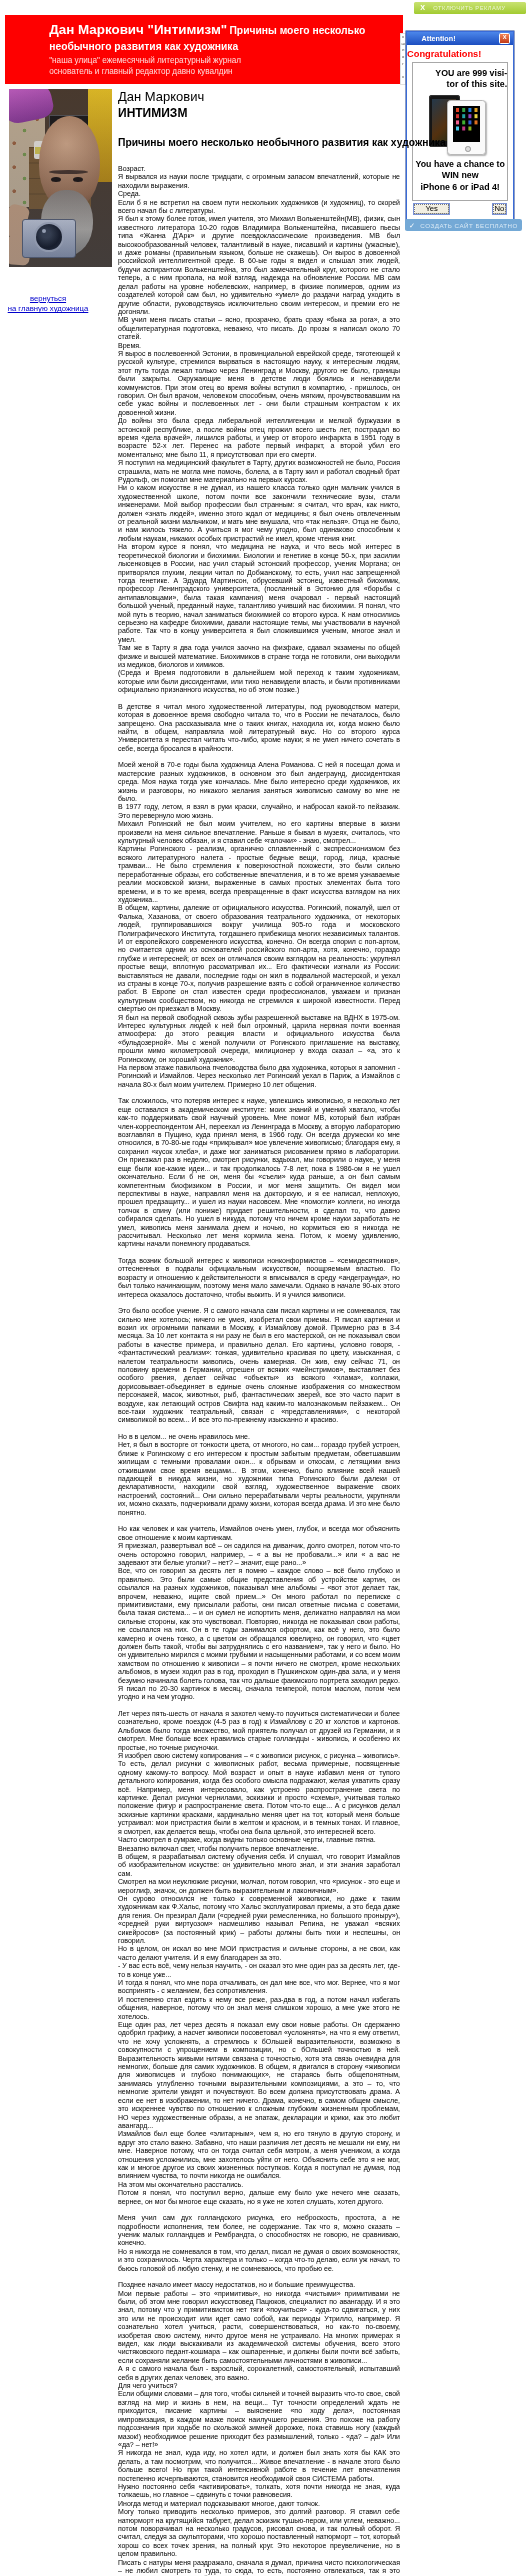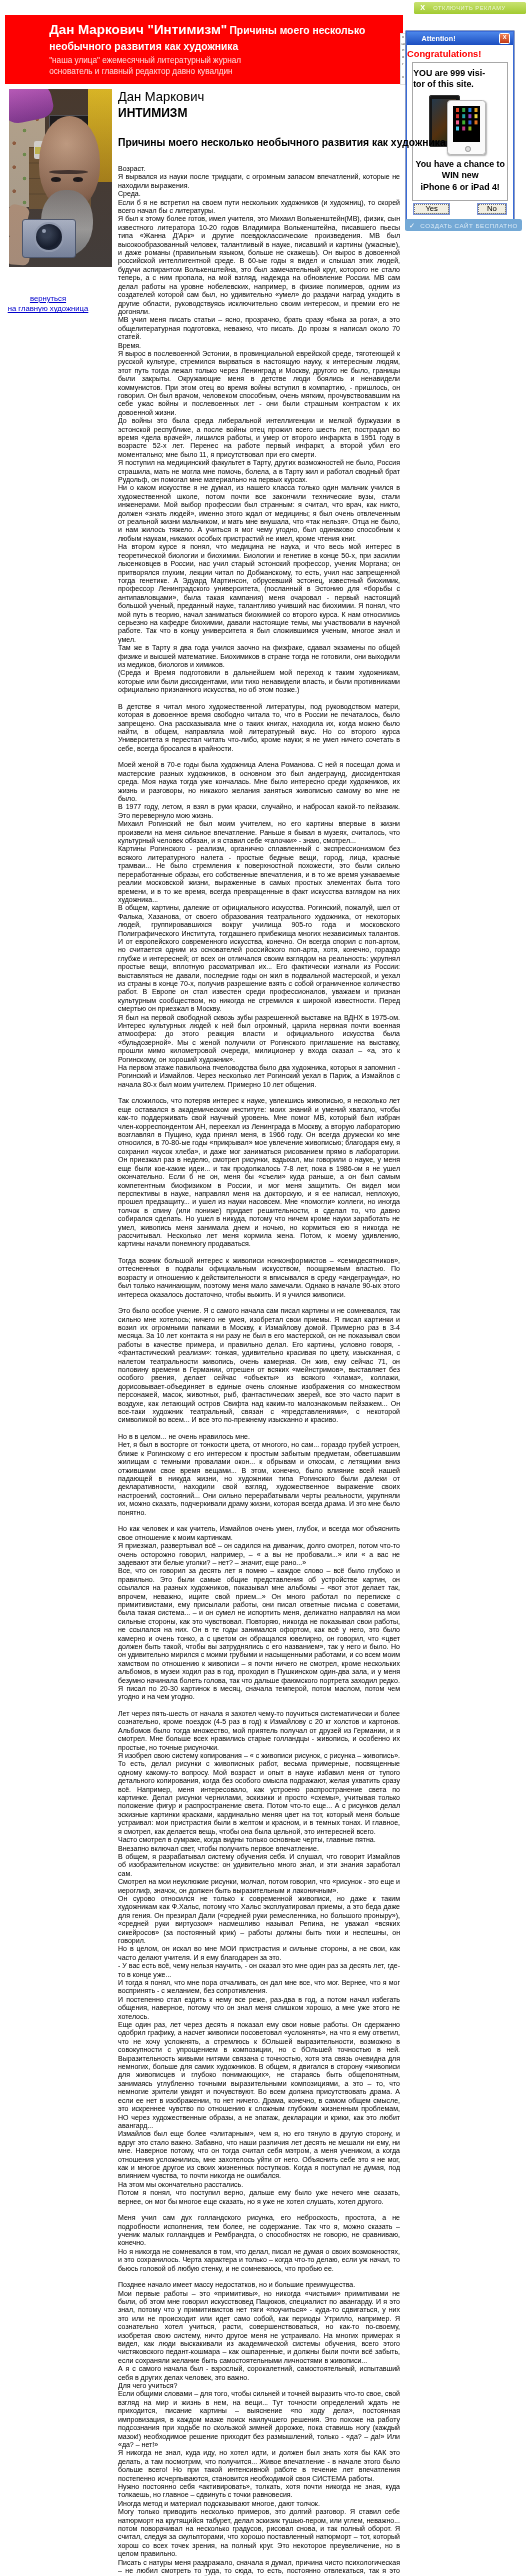--- a/index.html
+++ b/index.html
@@ -28,41 +28,41 @@
 
   
   .popup{position:absolute;left:406px;top:31px;width:108px;height:198px;box-sizing:border-box;
          background:#fff;border:1.5px solid #3a6bd8;box-shadow:0 0 0 0.5px #1d3f8e;}
   .popup-title{height:13px;background:linear-gradient(#4c86ea,#1c4ec0);display:flex;align-items:center;padding:0 2.6px;}
   .popup-title .txt{color:#fff;font-weight:bold;font-size:7.2px;flex:1;padding-left:12px;}
   .popup-close{width:9.3px;height:8.8px;background:linear-gradient(#f28455,#c23a17);border:0.5px solid #fff;border-radius:1.5px;
                color:#fff;font-size:5.7px;font-weight:bold;text-align:center;line-height:7.7px;cursor:pointer;}
   .congrats{color:#ff0000;font-size:9.3px;font-weight:bold;text-align:left;margin-top:4.1px;}
   .inner-box{position:absolute;left:5.2px;top:30px;width:94px;height:137px;border:0.5px solid #a8a8a8;}
-  .visitor{font-size:8.8px;font-weight:bold;text-align:left;line-height:11.3px;margin-top:5.2px;}
+  .visitor{font-size:8.8px;font-weight:bold;text-align:right;line-height:11.3px;margin-top:5.2px;}
   .tablets{position:relative;height:61px;margin-top:3.1px;}
   .tab-black{position:absolute;left:15.5px;top:1px;width:31px;height:52px;background:#161616;border-radius:3.1px;
              box-shadow:inset 0 0 0 1px #333;}
   .tab-black .scr{position:absolute;left:3.6px;top:4.6px;right:3.6px;bottom:6.2px;
                   background:linear-gradient(135deg,#24384a,#54310f 60%,#1c2c18);}
   .tab-white{position:absolute;left:34px;top:6.2px;width:37px;height:53px;background:#fafafa;
              border:0.5px solid #b8b8b8;border-radius:3.6px;box-shadow:0.5px 1px 1.5px rgba(0,0,0,.3);}
   .tab-white .scr{position:absolute;left:4.6px;top:4.6px;width:27px;height:36px;background:#000;}
   .ti{position:absolute;left:3.1px;top:2.6px;width:3.6px;height:3.6px;background:#e04020;
       box-shadow:6.2px 0 #30a040,12.4px 0 #2080e0,18.5px 0 #e0a020,
                  0 6.2px #d03030,6.2px 6.2px #20a0a0,12.4px 6.2px #9040c0,18.5px 6.2px #e8d040,
                  0 12.4px #f06090,6.2px 12.4px #40b030,12.4px 12.4px #3060d0,18.5px 12.4px #e07020,
                  0 18.5px #40c8e8,6.2px 18.5px #c03880,12.4px 18.5px #88b020;}
   .home-btn{position:absolute;left:17px;bottom:2.1px;width:3.6px;height:3.6px;border-radius:50%;background:#ddd;border:0.5px solid #999;}
   .win{font-size:8.8px;font-weight:bold;text-align:center;line-height:11.3px;margin-top:4.1px;}
   .btn{position:absolute;bottom:13px;height:12.4px;box-sizing:border-box;background:#f2efe2;
        border:0.5px solid #7a93d8;box-shadow:inset -0.5px -0.5px 0 #9a9a8a,inset 0.5px 0.5px 0 #fff;
        font-size:7.7px;text-align:center;line-height:10.8px;outline:0.5px dotted #777;outline-offset:-2.1px;cursor:pointer;}
   .btn-yes{left:6.2px;width:37px;}
-  .btn-no{right:6.2px;width:30px;}
+  .btn-no{right:6.2px;width:15px;}
 
   
   .create-site{position:absolute;left:405px;top:219px;width:117px;height:12px;background:#74a9d6;border-radius:2.1px;
                display:flex;align-items:center;justify-content:center;gap:5.2px;cursor:pointer;}
   .create-site .check{color:#fff;font-weight:bold;font-size:7.2px;}
   .create-site .lbl{color:#d9e9f5;font-size:6.2px;letter-spacing:0.5px;white-space:nowrap;}
 
   
   .photo{position:absolute;left:8.8px;top:89px;width:103px;height:178px;background:#4d3d2c;overflow:hidden;}
   .wallpaper{position:absolute;left:0;top:0;width:36px;height:118px;background:#c7b394;

